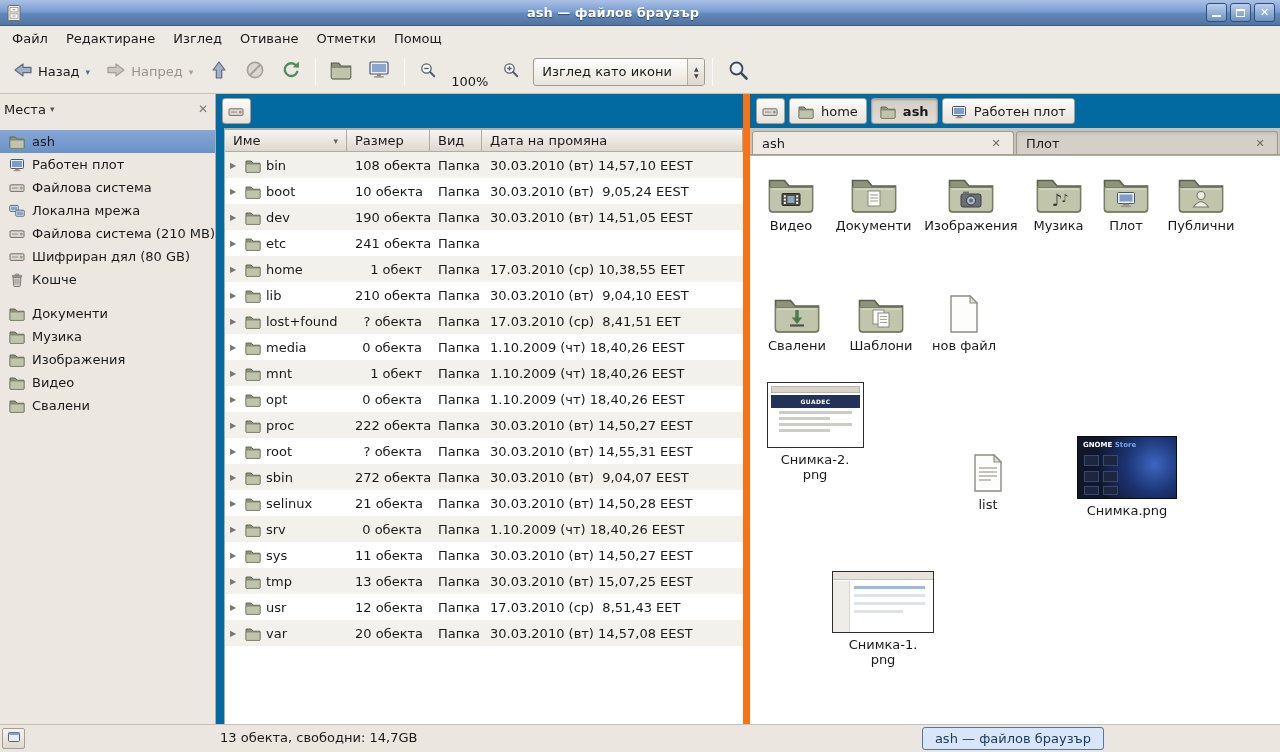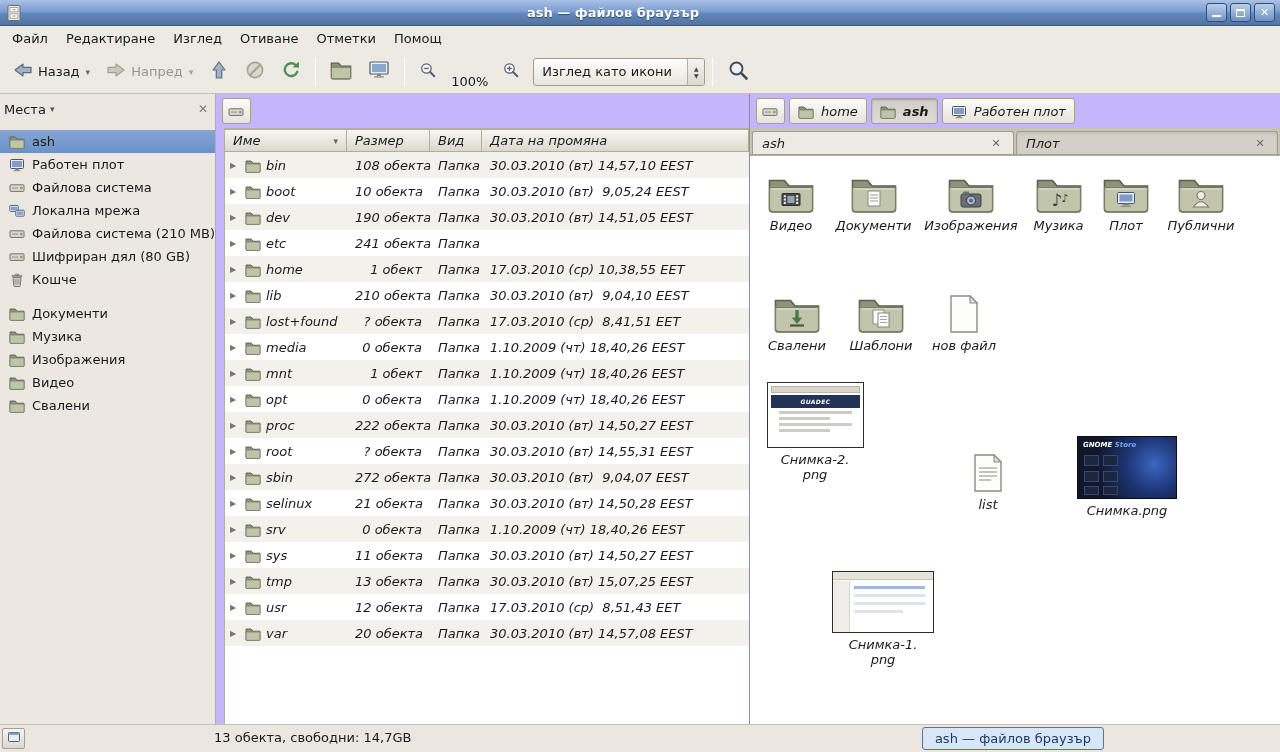--- a/index.html
+++ b/index.html
@@ -43,22 +43,22 @@
   .sidebar-header{height:30px;flex:0 0 30px;display:flex;align-items:center;padding:0 4px;gap:4px;}
   .sidebar-header .drop{font-size:9px;color:#555;}
   .sidebar-header .spacer{flex:1;}
   .side-close{color:#7c776d;font-size:12px;width:16px;text-align:center;}
   .sidebar-list{flex:1;padding-top:6px;overflow:hidden;}
   .side-item{height:23px;display:flex;align-items:center;gap:7px;padding:0 9px;white-space:nowrap;}
   .side-item.selected{background:linear-gradient(#86a6d6,#6a92c7);}
   .side-item .sicon{width:16px;height:16px;display:flex;flex:0 0 16px;}
   .side-sep{height:11px;}
 
-  .pane{display:flex;flex-direction:column;min-width:0;background:#c4b5fd;font-style:italic;}
-  .pane.middle{width:534px;flex:0 0 534px;border-right:1px solid #f97316;}
+  .pane{display:flex;flex-direction:column;min-width:0;background:#0369a1;}
+  .pane.middle{width:534px;flex:0 0 534px;border-right:7px solid #f97316;}
   .pane.right{flex:1;}
   .pathbar{height:34px;flex:0 0 34px;display:flex;align-items:center;gap:4px;padding:0 6px;}
   .path-btn{height:26px;display:flex;align-items:center;gap:6px;padding:0 8px;border:1px solid #a59e91;border-radius:3px;
     background:linear-gradient(#fcfbf9,#e7e3da);}
   .path-btn.icononly{padding:0 5px;}
   .path-btn.active{background:linear-gradient(#d3cec5,#e0dcd3);box-shadow:inset 0 1px 2px rgba(0,0,0,.25);font-weight:bold;}
   .path-btn .picon{width:17px;height:15px;display:flex;}
 
   
   .list-wrap{flex:1;display:flex;flex-direction:column;margin-left:8px;border:1px solid #b4ada1;border-right:none;border-bottom:none;background:#fff;min-height:0;}
@@ -114,21 +114,21 @@
   .thumb.fm{width:102px;height:62px;}
   .fm-tb{height:8px;background:#e6e3dc;border-bottom:1px solid #c6c2b8;}
   .fm-side{position:absolute;left:0;top:9px;bottom:0;width:17px;background:#efede7;border-right:1px solid #d9d5cd;}
   .fm-line{position:absolute;left:21px;right:8px;height:3px;background:#dfe3ea;}
   .fm-line.sel{background:#9db9e0;}
 
   
   .statusbar{height:28px;flex:0 0 28px;background:#ebe7e0;border-top:1px solid #c6c0b5;position:relative;}
   .panel-mini{position:absolute;left:2px;top:3px;width:23px;height:21px;border:1px solid #a59e91;border-radius:2px;
     background:linear-gradient(#f6f4ef,#ddd8cf);display:flex;align-items:center;justify-content:center;}
-  .status-text{position:absolute;left:214px;top:5px;}
+  .status-text{position:absolute;left:220px;top:5px;}
   .task-btn{position:absolute;right:176px;top:2px;height:23px;display:flex;align-items:center;padding:0 12px;
     background:#d9e6f8;border:1px solid #54779f;border-radius:3px;color:#1d3a63;}
 </style>
 </head>
 <body>
 
 <div class="window">
 
   <div class="titlebar">
     <span class="title-icon">

